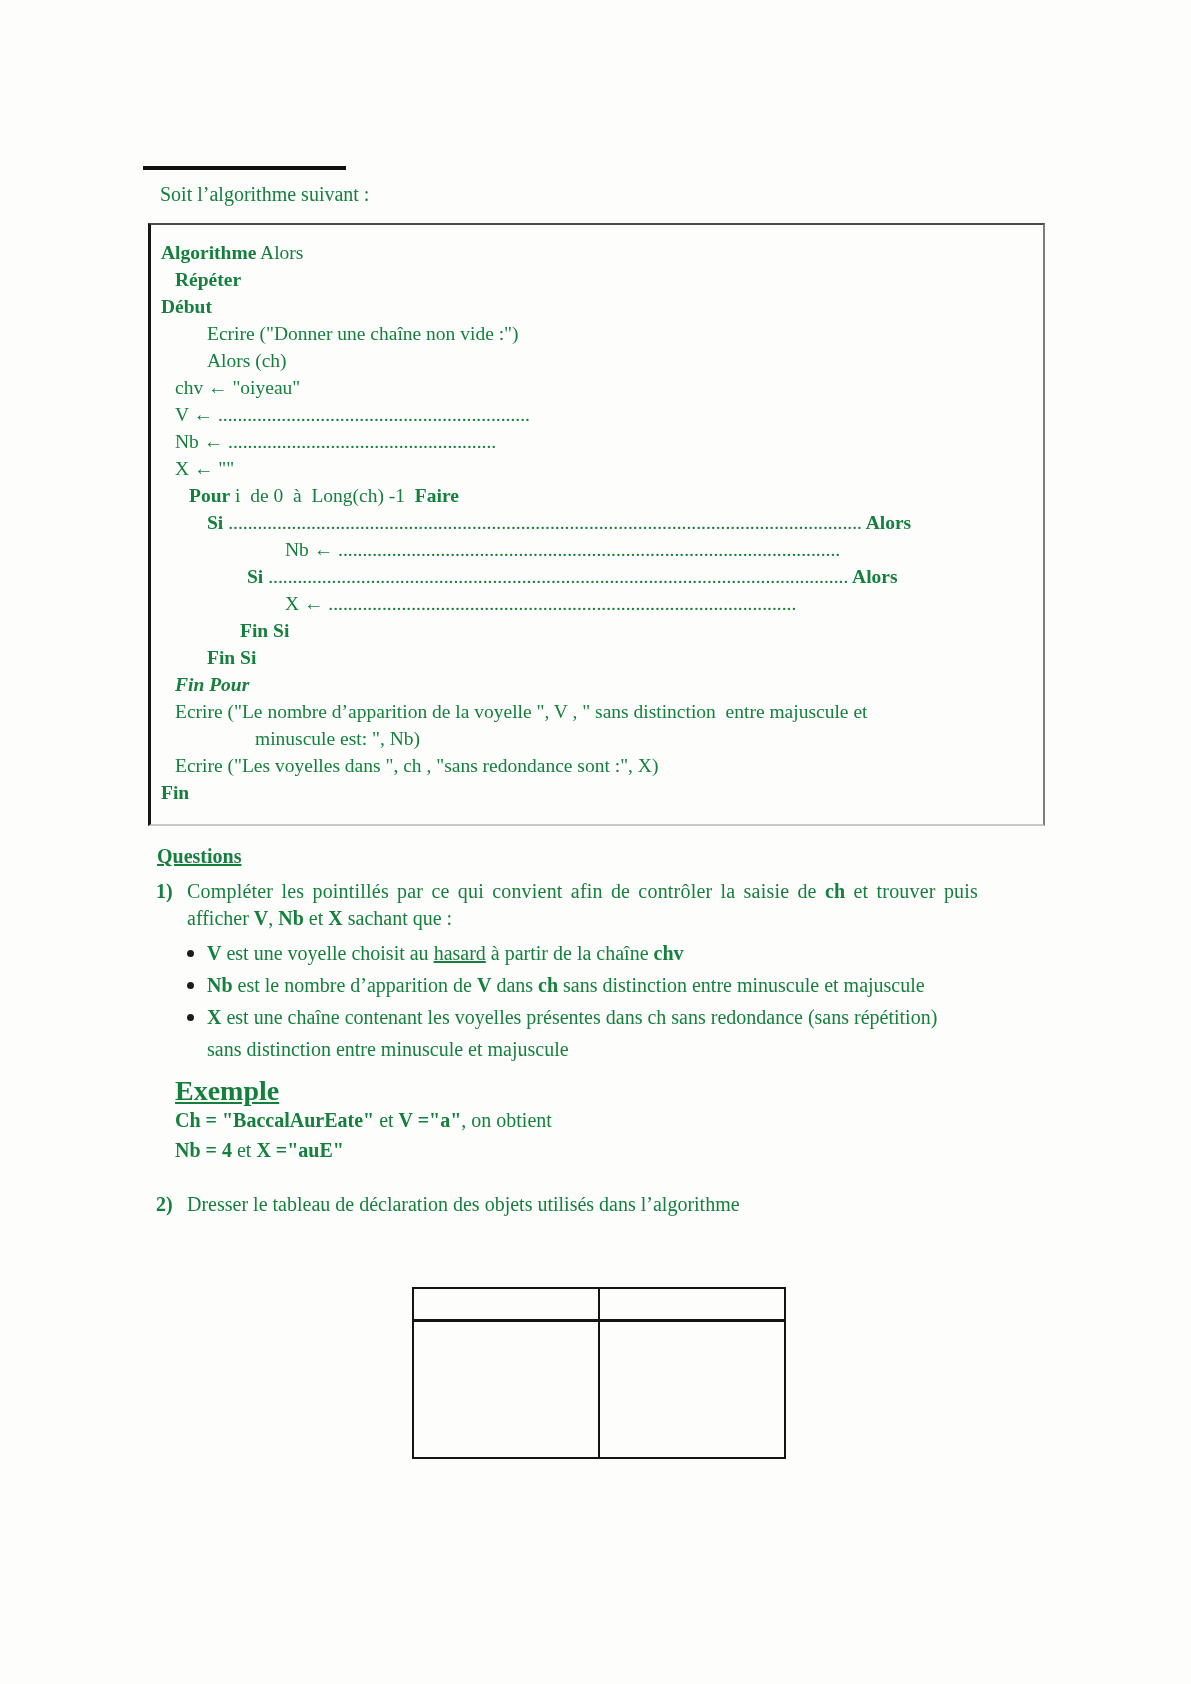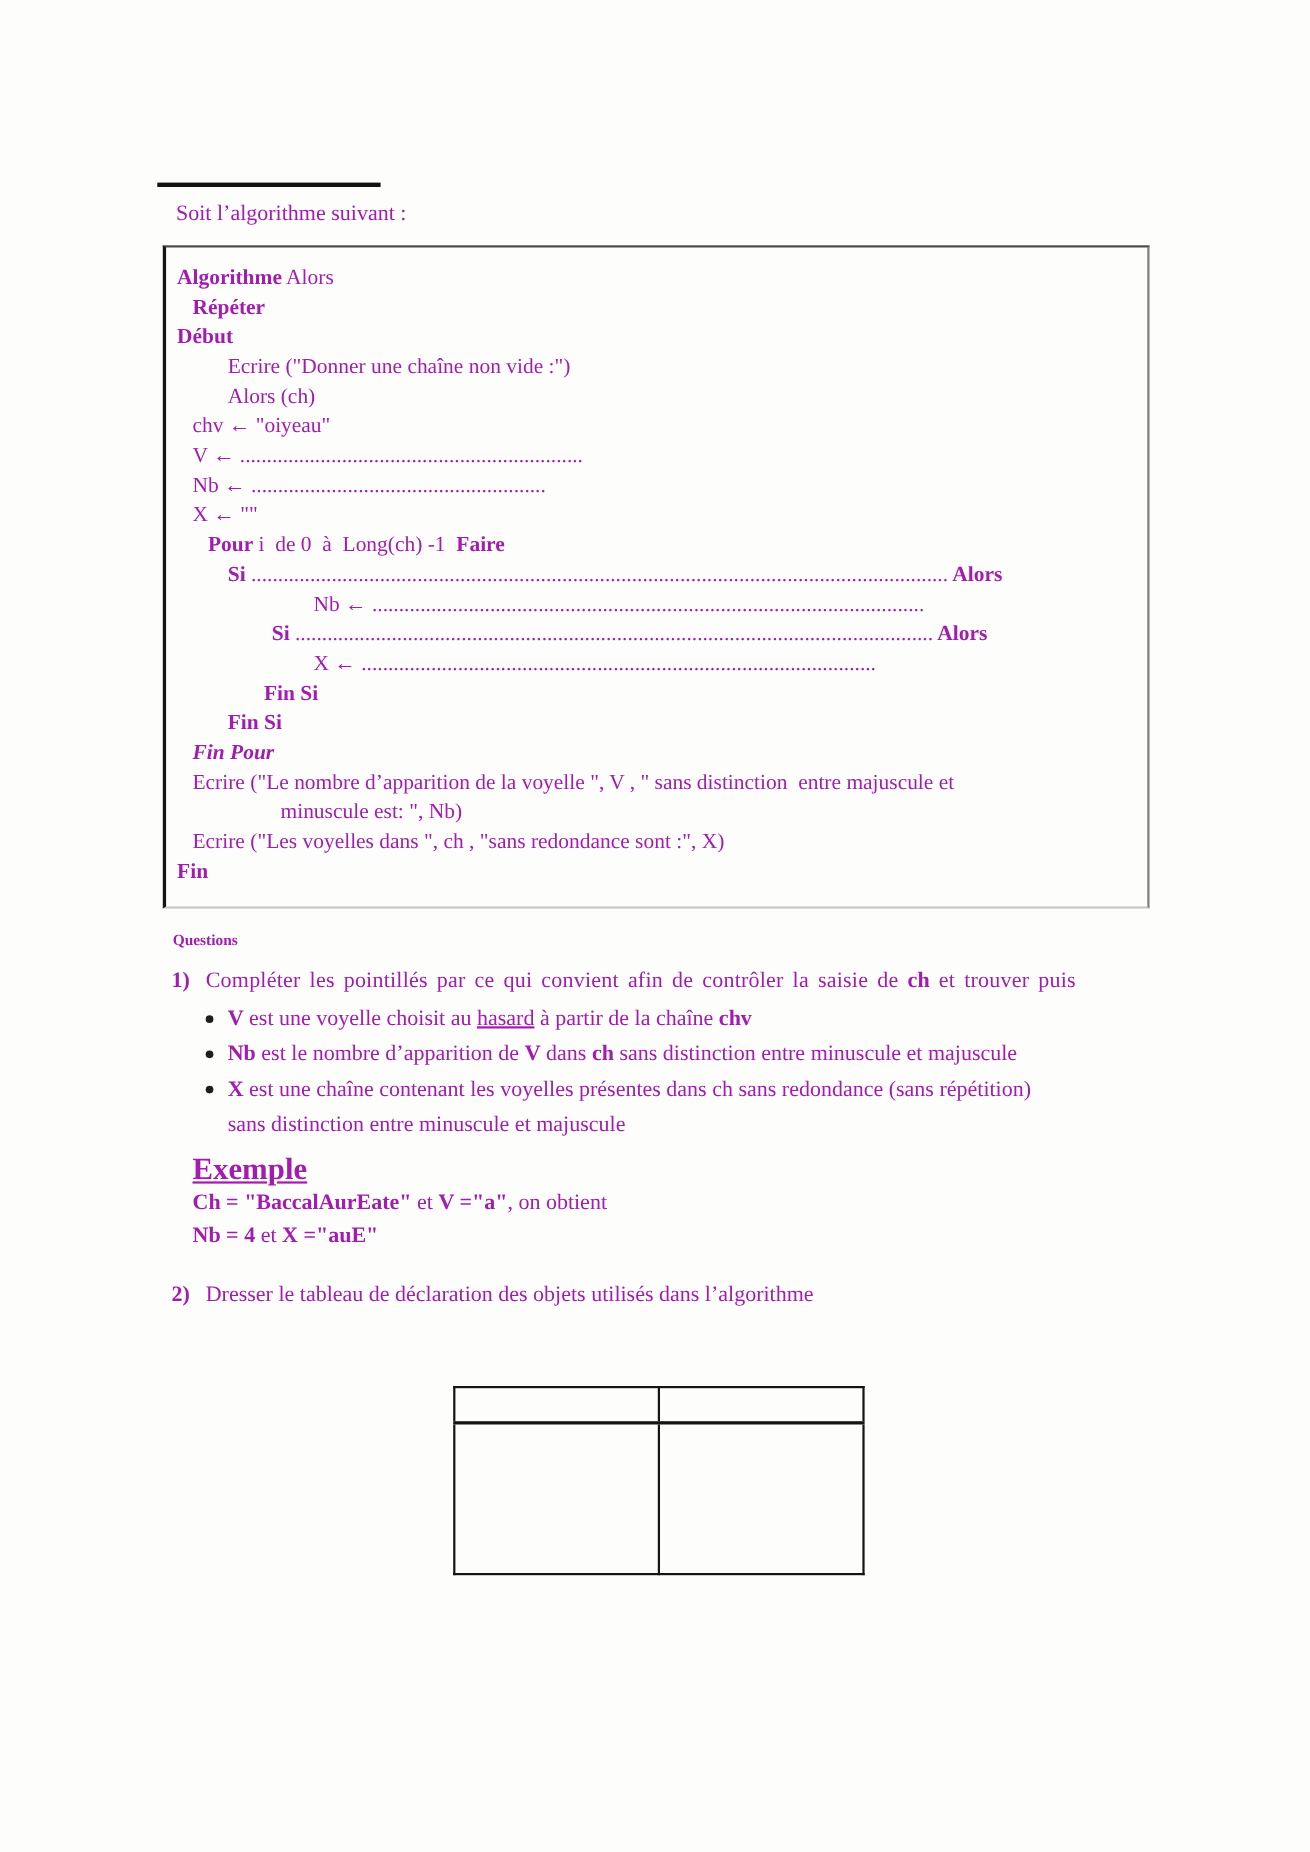--- a/index.html
+++ b/index.html
@@ -1,20 +1,20 @@
 <!DOCTYPE html>
 <html><head>
 <meta charset="utf-8">
 <style>
   html,body{margin:0;padding:0;background:#e8e8e8;}
   .page{
     position:relative;
     width:1191px;height:1684px;
     background:#fdfdfc;
-    color:#a21caf;
+    color:#15803d;
     font-family:"Liberation Serif","DejaVu Serif",serif;
     box-sizing:border-box;
     padding:0 146px 0 148px;
     overflow:hidden;
   }
   .top-rule{margin-top:166px;margin-left:-5px;width:203px;height:4px;background:#121212;}
   .lead{margin:10px 0 0 12px;font-size:20px;line-height:28px;}
   .algo-box{
     margin-top:15px;width:897px;box-sizing:border-box;
     border-top:2px solid #4a4a4a;
@@ -24,21 +24,21 @@
     padding:14px 12px 18px 10px;
     font-size:19.5px;line-height:27px;
   }
   .algo-line{white-space:pre-wrap;}
   .i1{padding-left:14px}
   .i2{padding-left:46px}
   .i3{padding-left:86px}
   .i3f{padding-left:79px}
   .i4{padding-left:124px}
   .i4c{padding-left:94px}
-  .q-heading{margin:16px 0 0 9px;font-size:14px;font-weight:bold;line-height:28px;}
+  .q-heading{margin:16px 0 0 9px;font-size:20px;font-weight:bold;text-decoration:underline;line-height:28px;}
   .q-row{display:flex;margin-top:8px;font-size:20px;line-height:27px;}
   .q-num{font-weight:bold;margin-left:8px;width:31px;flex:none;}
   .q-body{flex:1;}
   .wsp{word-spacing:3px;letter-spacing:0.2px;}
   .bullets{margin:5px 0 0 0;padding:0;list-style:none;font-size:20px;}
   .bullet{display:flex;line-height:32px;}
   .bullet-dot{flex:none;width:7px;height:7px;border-radius:50%;background:#1d1d1d;margin:13px 13px 0 39px;}
   .bullet-text{flex:1;}
   .example{margin:12px 0 0 27px;font-size:20px;}
   .example-heading{font-weight:bold;text-decoration:underline;line-height:28px;font-size:28px;}
@@ -81,20 +81,21 @@
     <div class="algo-line i1"><span>Ecrire ("Les voyelles dans ", ch , "sans redondance sont :", X)</span></div>
     <div class="algo-line"><span style="font-weight: bold;">Fin</span></div>
   </div>
 
   <div class="q-heading">Questions</div>
 
   <div class="q-row">
     <span class="q-num">1)</span>
     <div class="q-body">
       <div class="q1-line wsp"><span>Compléter les pointillés par ce qui convient afin de contrôler la saisie de </span><span style="font-weight: bold;">ch</span><span> et trouver puis</span></div>
+      <div class="q1-line"><span>afficher </span><span style="font-weight: bold;">V</span><span>, </span><span style="font-weight: bold;">Nb</span><span> et </span><span style="font-weight: bold;">X</span><span> sachant que :</span></div>
     </div>
   </div>
 
   <ul class="bullets">
     <li class="bullet">
       <span class="bullet-dot"></span>
       <div class="bullet-text">
         <div><span style="font-weight: bold;">V</span><span> est une voyelle choisit au </span><span style="text-decoration: underline;">hasard</span><span> à partir de la chaîne </span><span style="font-weight: bold;">chv</span></div>
       </div>
     </li>

